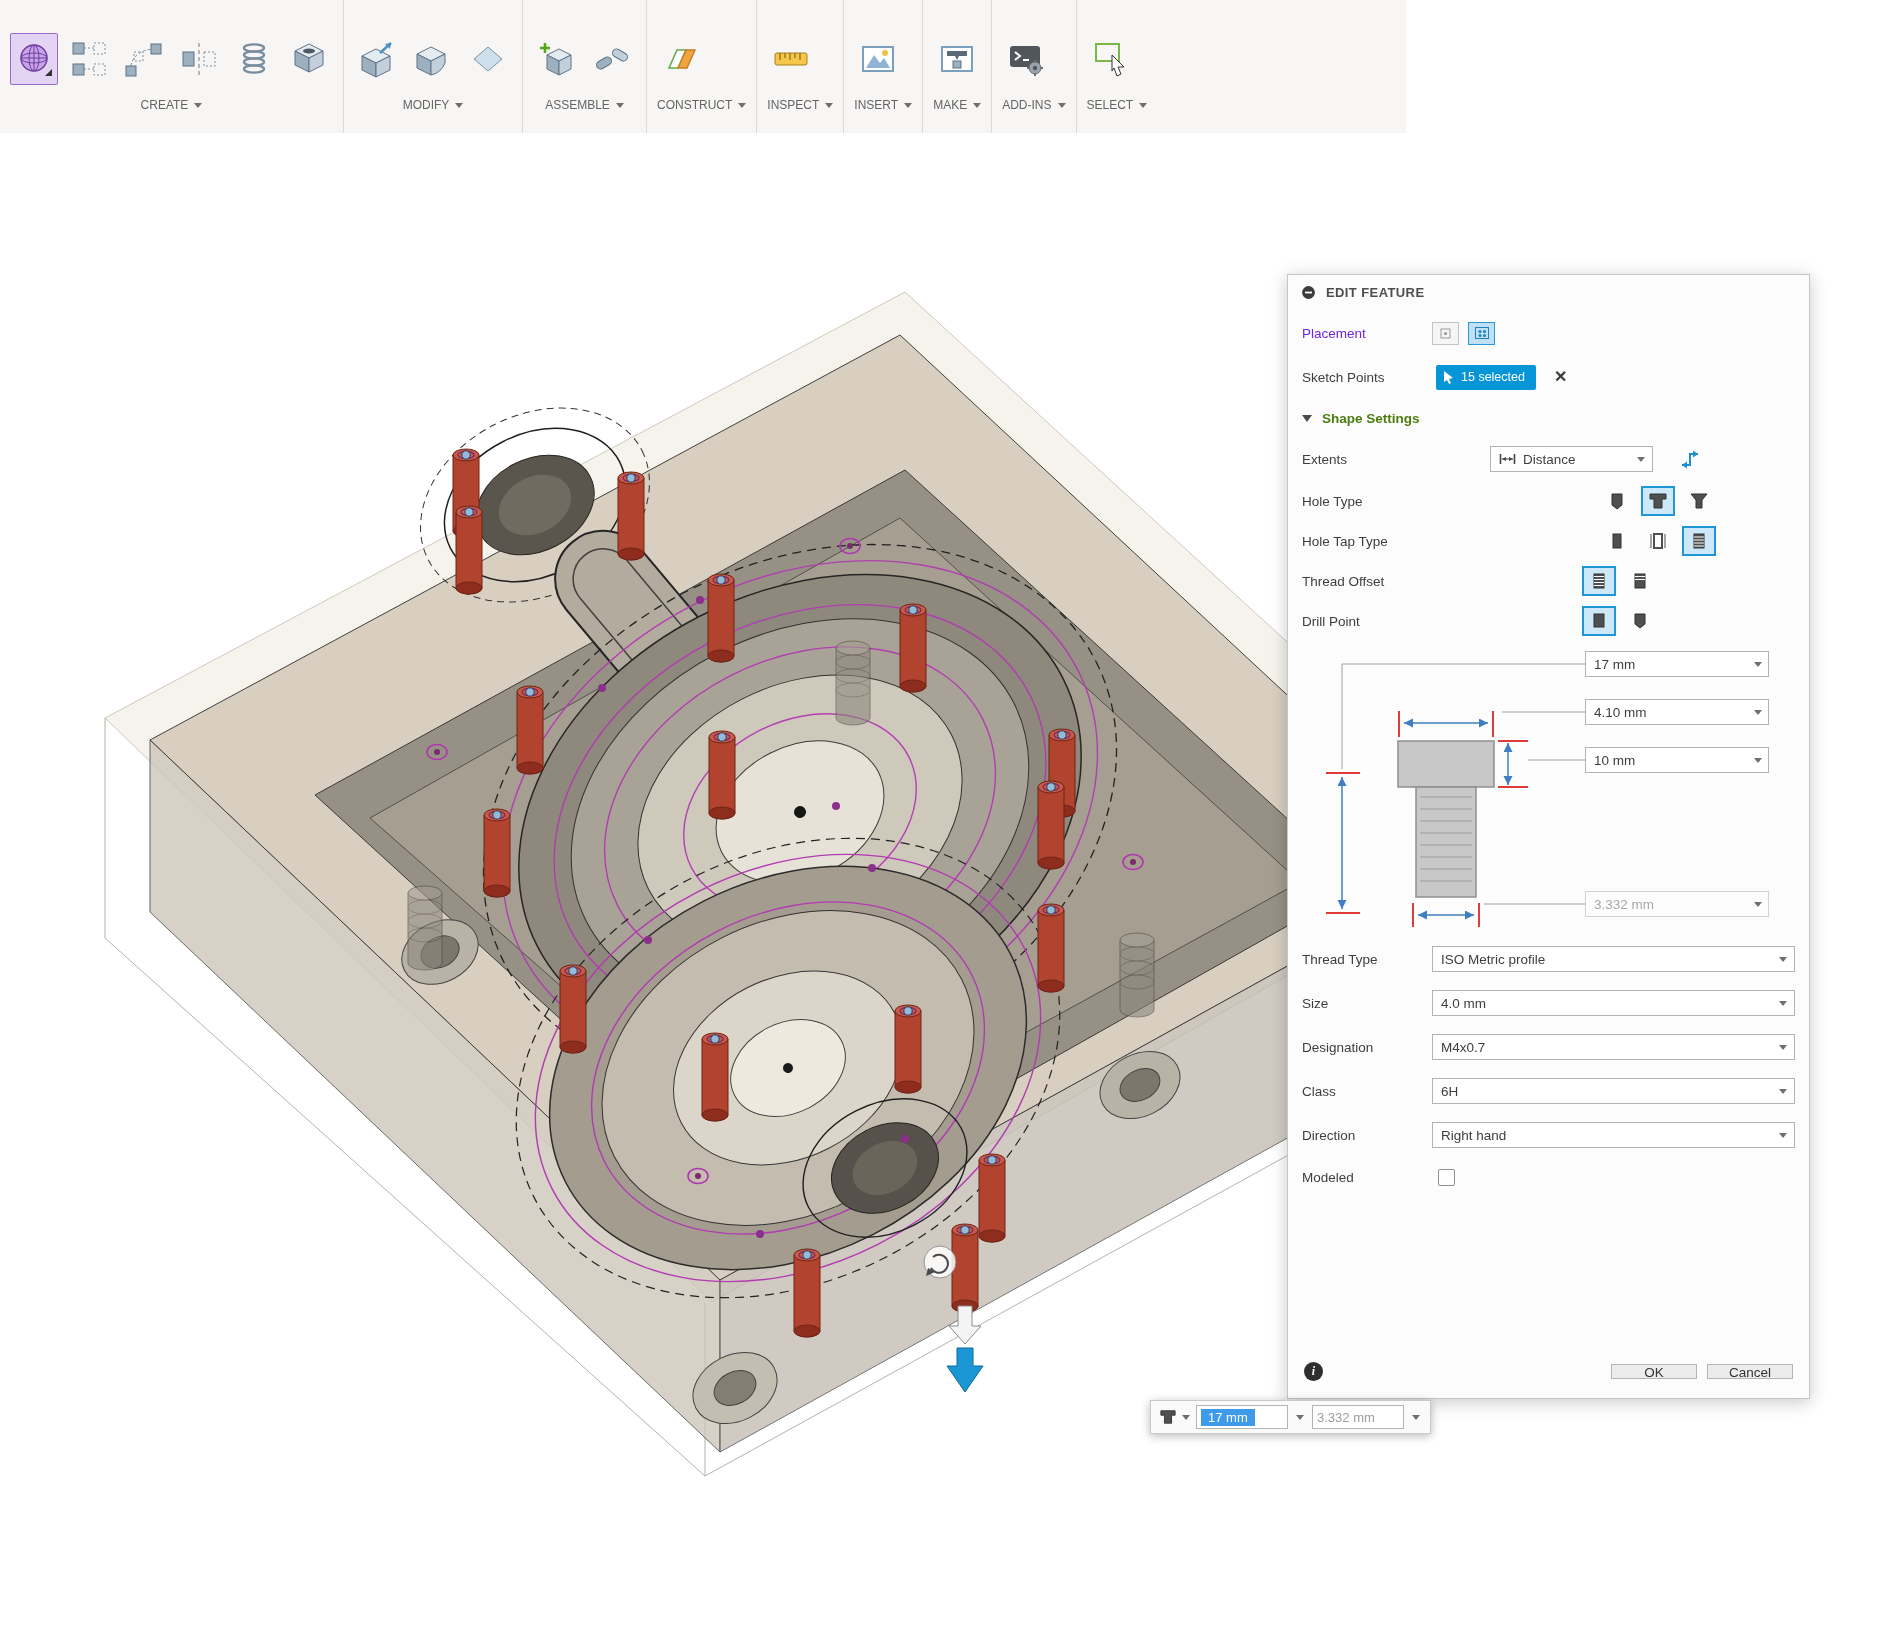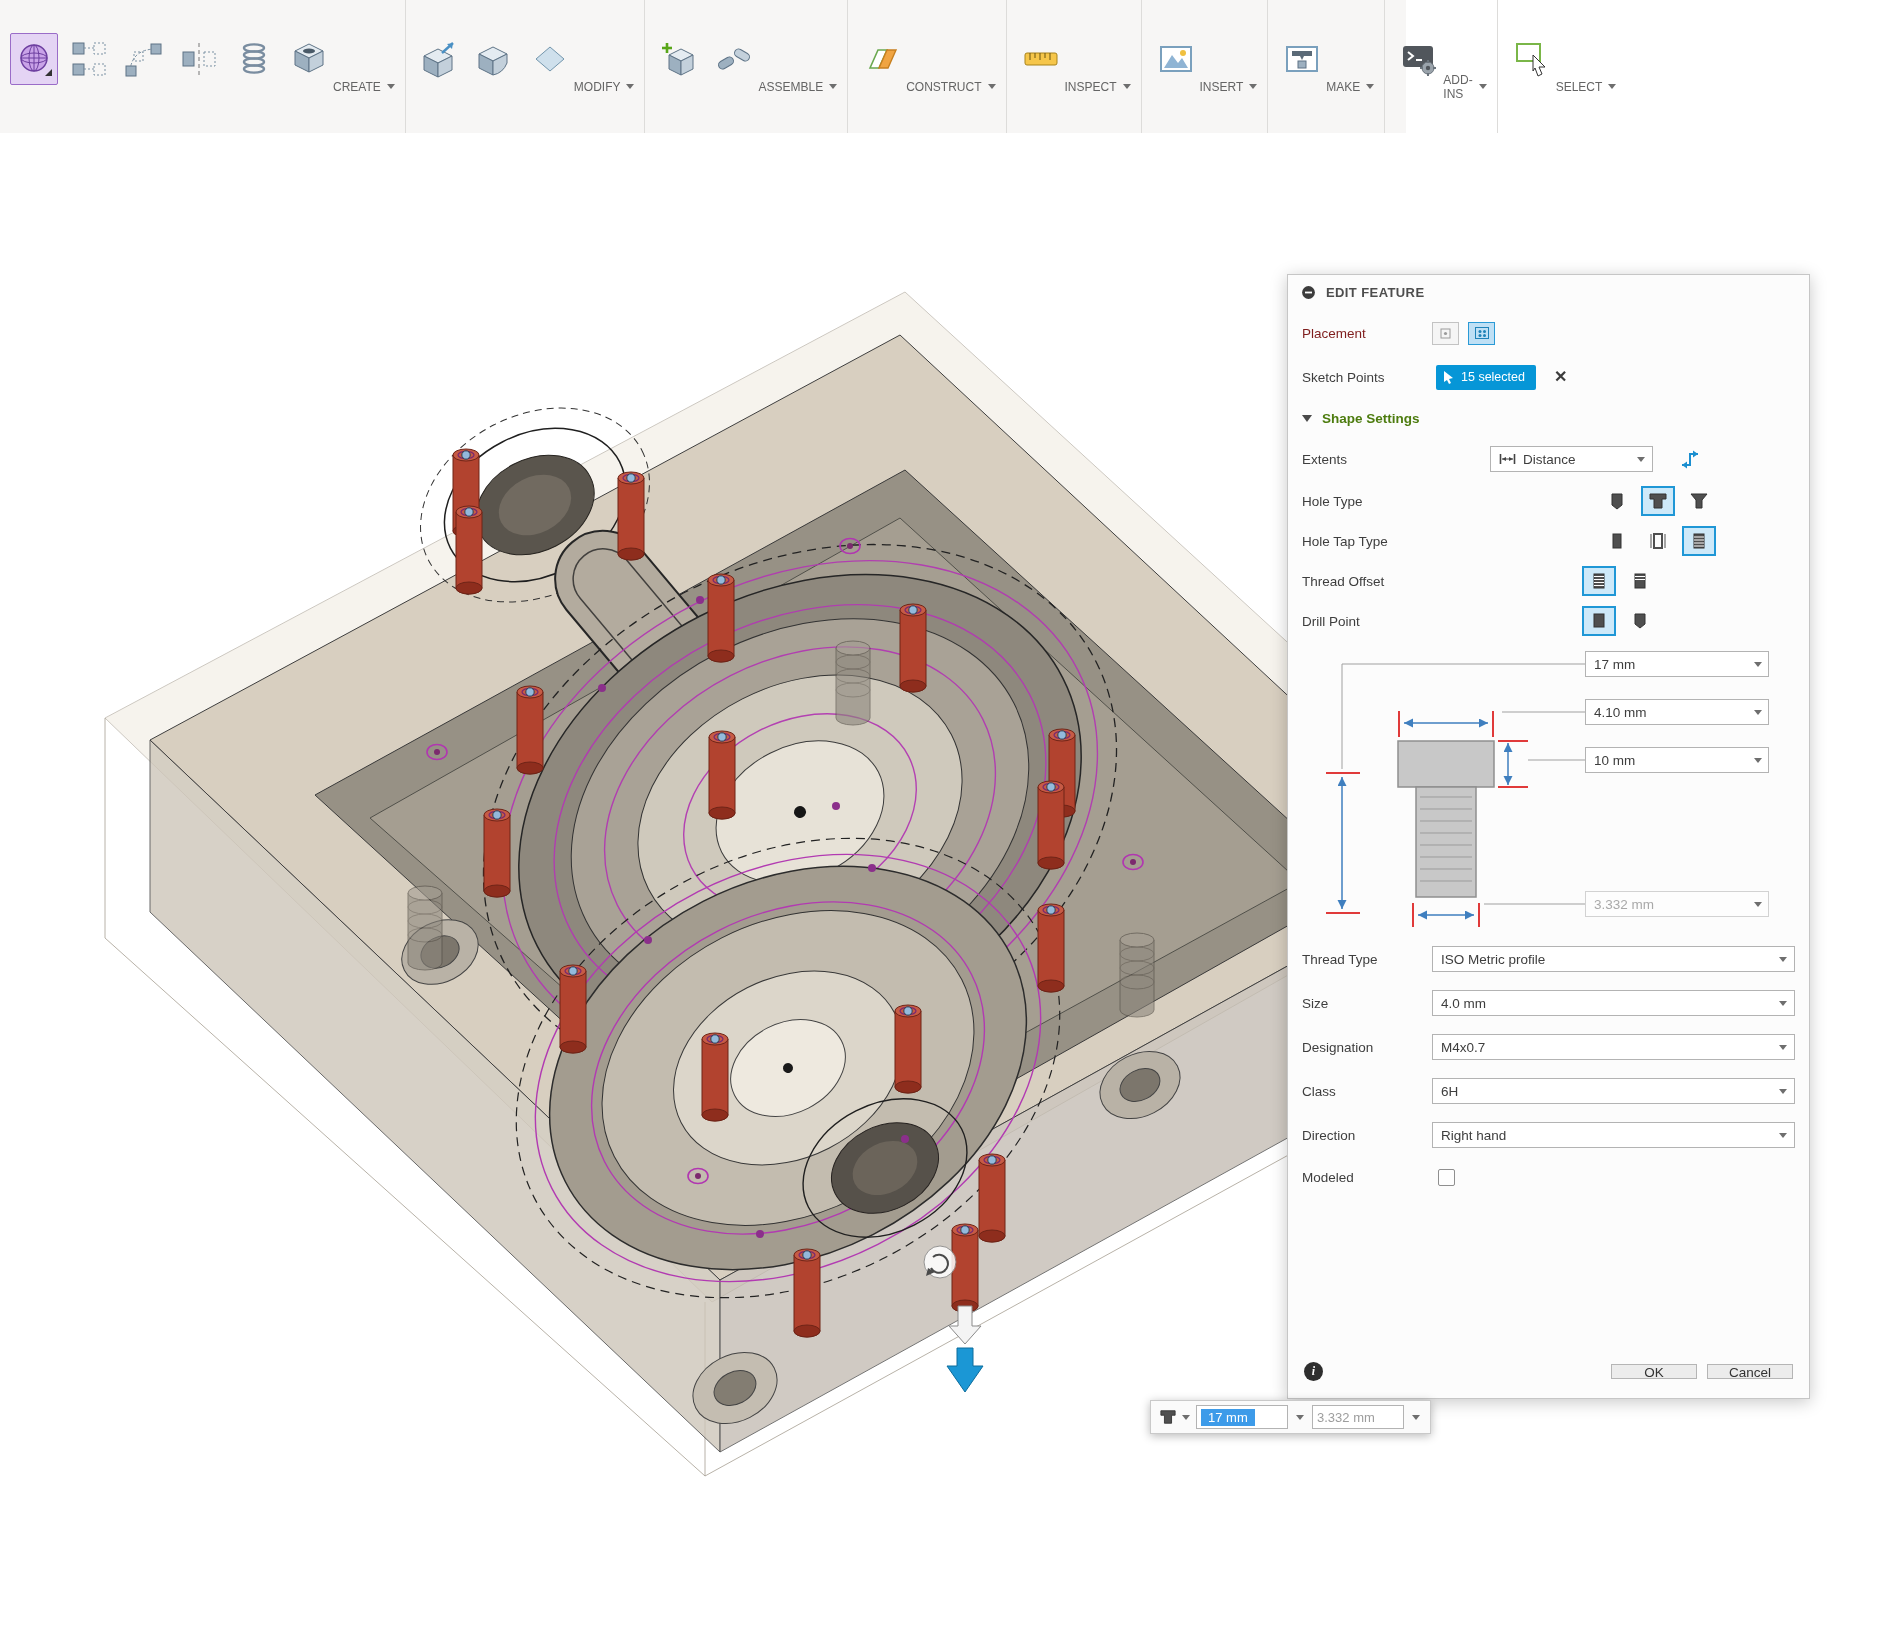--- a/index.html
+++ b/index.html
@@ -1,21 +1,21 @@
 <!DOCTYPE html>
 <html><head>
 <meta charset="utf-8">
 <style>
   * { margin:0; padding:0; box-sizing:border-box; }
   html,body { background:#ffffff; font-family:"Liberation Sans", sans-serif; }
   .stage { position:relative; width:1898px; height:1626px; overflow:hidden; background:#fff; }
 
   
   .toolbar { position:absolute; left:0; top:0; width:1406px; height:133px; background:#f7f6f5; display:flex; z-index:3; }
-  .tb-group { display:flex; flex-direction:row; padding:30px 10px 0; position:relative; }
+  .tb-group { display:flex; flex-direction:column; padding:30px 10px 0; position:relative; }
   .tb-group + .tb-group { border-left:1px solid #dddcda; }
   .tb-icons { display:flex; gap:7px; align-items:center; height:58px; }
   .tb-icon { width:48px; height:52px; display:flex; align-items:center; justify-content:center; cursor:pointer; }
   .tb-icon.active { background:#e4d4f4; border:1px solid #9a6cc8; border-radius:2px; }
   .tb-label { margin-top:10px; display:flex; align-items:center; justify-content:center; gap:6px;
               font-size:12px; color:#646464; cursor:pointer; }
   .caret { width:0; height:0; border-left:4px solid transparent; border-right:4px solid transparent;
            border-top:5px solid #6e6e6e; display:inline-block; }
 
   
@@ -24,21 +24,21 @@
   
   .dialog { position:absolute; left:1287px; top:274px; width:523px; height:1125px; background:#fcfcfc;
             border:1px solid #c6c6c6; box-shadow:0 3px 16px rgba(0,0,0,.22); z-index:5;
             font-size:13.5px; color:#3e3e3e; }
   .dlg-header { height:34px; display:flex; align-items:center; gap:10px; padding:0 13px; }
   .dlg-title { font-weight:bold; color:#4d4d4d; font-size:13px; letter-spacing:.4px; }
   .dlg-body { padding:2px 14px 0; position:relative; }
   .row { display:flex; align-items:center; min-height:44px; }
   .row.h40 { min-height:40px; }
   .lbl { width:130px; flex:none; }
-  .lbl.disabled { color:#7f1d1d; }
+  .lbl.disabled { color:#6d28d9; }
   .pbtn { width:27px; height:23px; border:1px solid #c3c3c3; background:#f5f5f5; display:inline-flex;
           align-items:center; justify-content:center; margin-right:9px; cursor:pointer; }
   .pbtn.selected { background:#bfe0f5; border-color:#2a9ad6; }
   .chip { display:flex; align-items:center; gap:6px; background:#0696d7; color:#fff; height:25px;
           padding:0 11px 0 7px; border-radius:2px; font-size:12.5px; margin-left:4px; cursor:pointer; }
   .xbtn { margin-left:18px; color:#3c3c3c; font-size:16px; font-weight:bold; cursor:pointer; line-height:1; }
   .sec { display:flex; align-items:center; gap:10px; min-height:38px; font-weight:bold; color:#4d7c0f; cursor:pointer; }
   .tri-down { width:0; height:0; border-left:5px solid transparent; border-right:5px solid transparent; border-top:7px solid #4a4a4a; }
   .tri-right { width:0; height:0; border-top:5px solid transparent; border-bottom:5px solid transparent; border-left:7px solid #4a4a4a; }
   .combo { height:26px; border:1px solid #b3b3b3; background:#fff; display:inline-flex; align-items:center;

